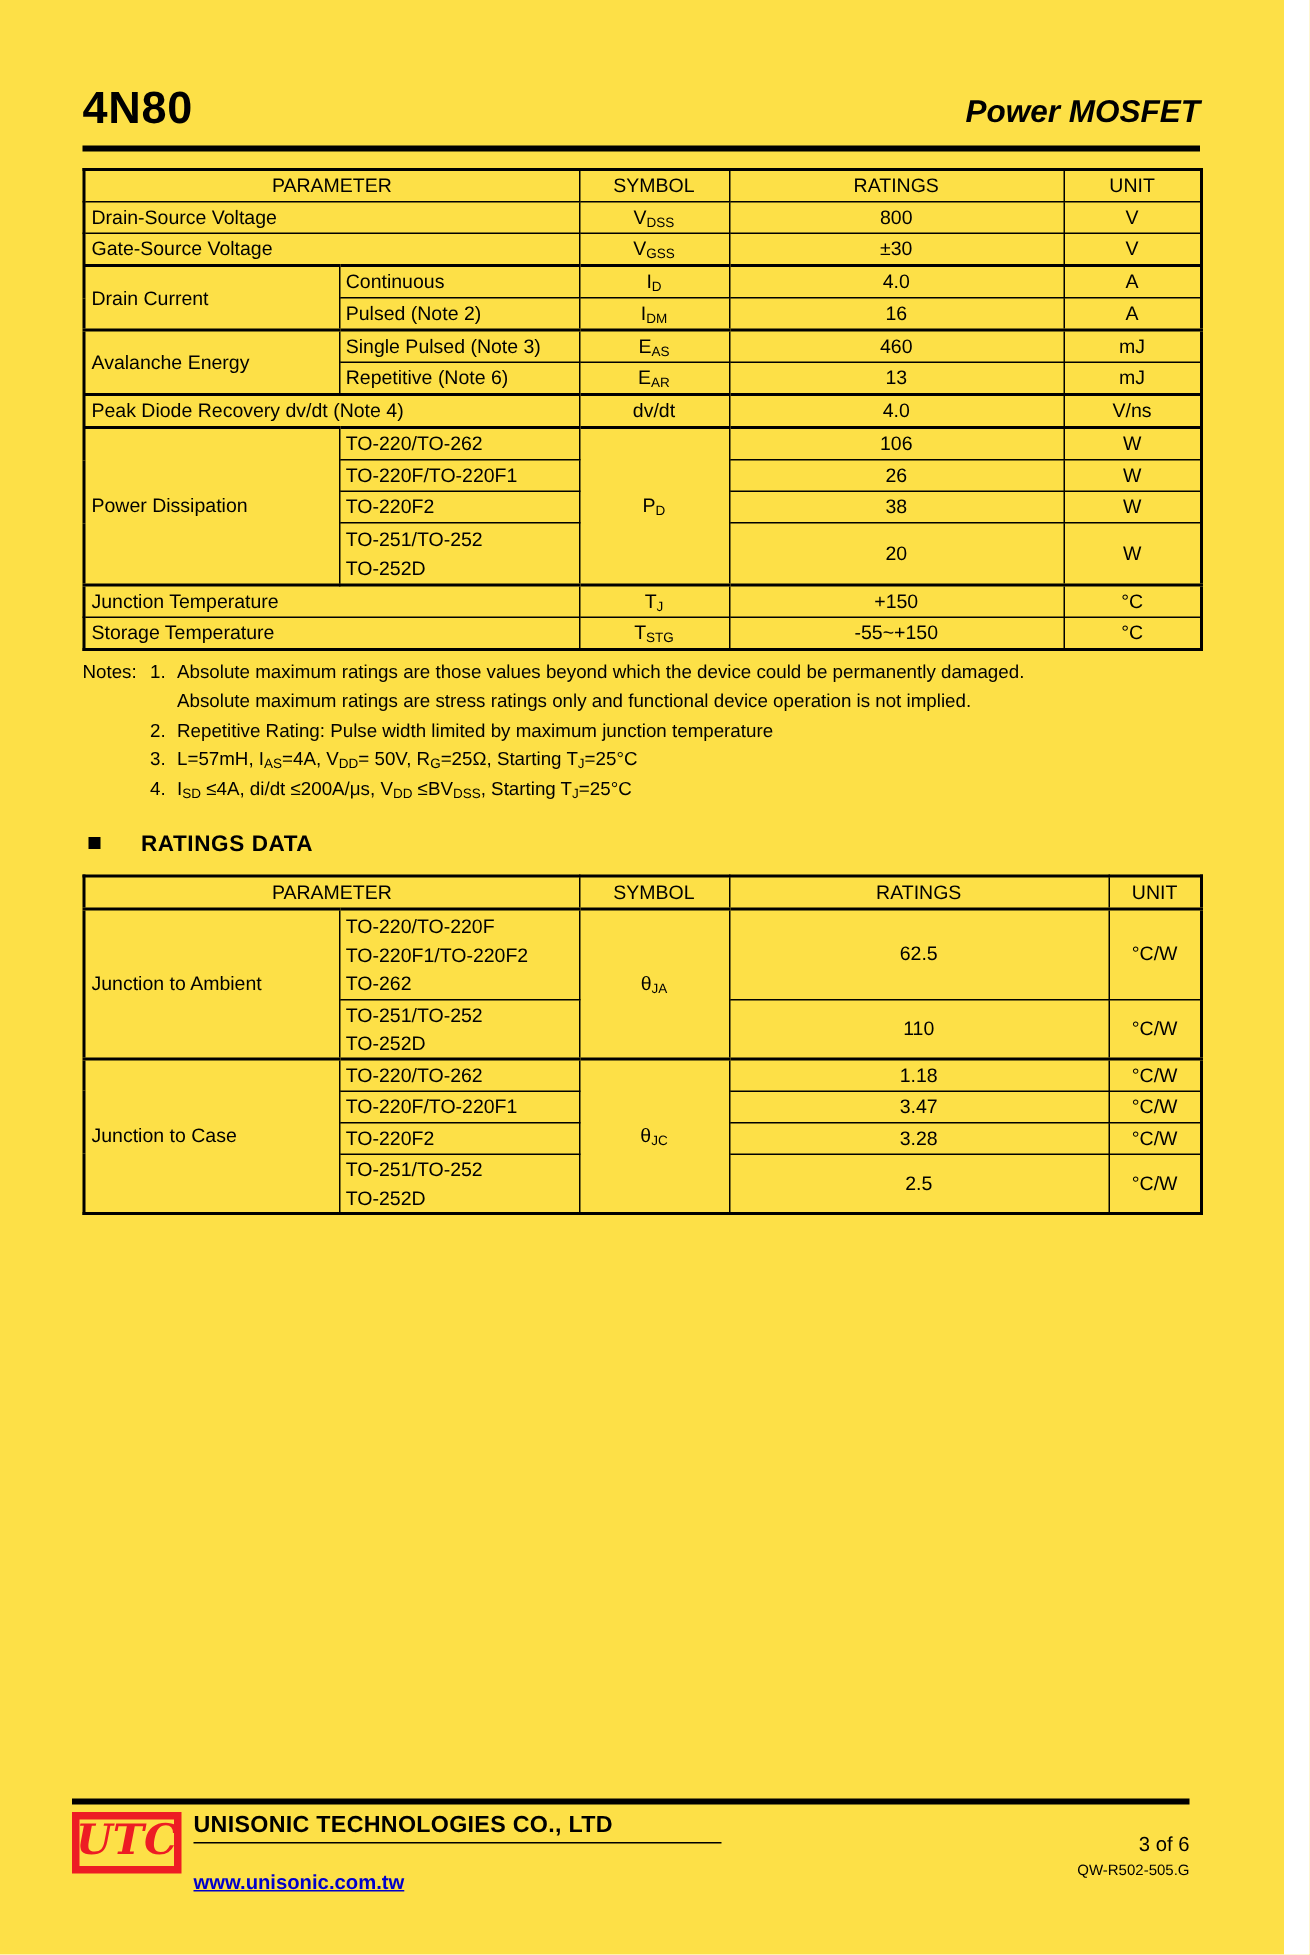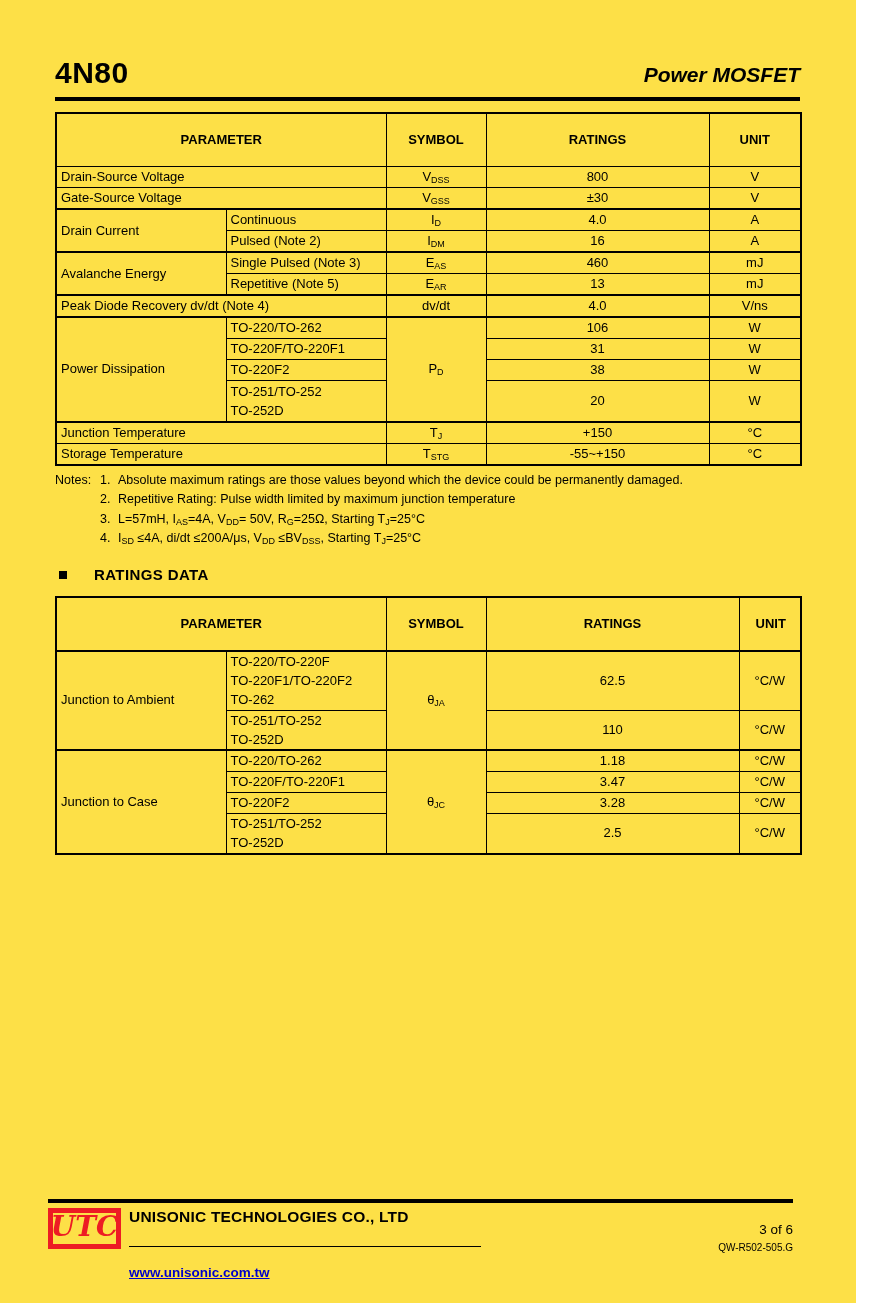--- a/index.html
+++ b/index.html
@@ -21,21 +21,21 @@
   .section-title { font-weight:bold; font-size:15px; letter-spacing:0.4px; white-space:pre; }
   .section-subtitle { font-size:12.5px; margin-left:6px; }
 
   sub { font-size:9px; line-height:0; vertical-align:-2px; letter-spacing:0; }
 
   
   table.spec { border-collapse:collapse; table-layout:fixed; width:745px; margin-top:11px;
                font-size:13px; border:2px solid #000; }
   table.spec th, table.spec td { border:1px solid #000; height:20px; line-height:16px;
                padding:0 4px; overflow:hidden; }
-  table.spec th { font-weight:bold; text-align:center; padding:16px; }
+  table.spec th { font-weight:normal; text-align:center; padding:0; }
   td.c { text-align:center; padding:0 2px; }
   td.param { text-align:left; }
   tr.group-start > th, tr.group-start > td { border-top:2px solid #000; }
   tr.h41 { height:41px; }
   tr.h60 { height:60px; }
   tr.h38 { height:38px; }
   tr.h40 { height:40px; }
   .pkg-line { line-height:19px; }
 
   
@@ -48,21 +48,21 @@
   
   .doc-footer { position:absolute; left:48px; top:1199px; width:745px; }
   .footer-rule { height:4px; background:#000; }
   .footer-row { display:flex; align-items:flex-start; margin-top:5px; }
   .logo-box { width:63px; height:31px; border:5px solid var(--logo-red,#ed1c24);
               display:flex; align-items:center; justify-content:center; flex:none; }
   .logo-text { font-family:"DejaVu Serif", serif; font-style:italic; font-weight:bold;
                font-size:28px; color:var(--logo-red,#ed1c24); line-height:1; padding-bottom:3px; }
   .company-block { margin-left:8px; }
   .company-name { font-size:15.5px; font-weight:bold; letter-spacing:0.2px;
-                  width:352px; border-bottom:1.5px solid #000; padding-bottom:20px; }
+                  width:352px; border-bottom:1.5px solid #000; padding-bottom:2px; }
   .website { font-size:13.5px; font-weight:bold; color:var(--link-blue,#0000cc);
              text-decoration:underline; display:inline-block; margin-top:18px; cursor:pointer; }
   .page-info { margin-left:auto; text-align:right; }
   .page-number { font-size:13.5px; margin-top:14px; }
   .doc-code { font-size:10px; margin-top:5px; }
 </style>
 </head>
 <body>
 
 <div class="page">
@@ -118,41 +118,41 @@
           <td class="c">A</td>
         </tr>
         <tr class="group-start">
           <td rowspan="2" class="param">Avalanche Energy</td>
           <td class="param">Single Pulsed (Note 3)</td>
           <td class="c"><span>E</span><sub>AS</sub></td>
           <td class="c">460</td>
           <td class="c">mJ</td>
         </tr>
         <tr>
-          <td class="param">Repetitive (Note 5)</td>
+          <td class="param">Repetitive (Note 6)</td>
           <td class="c"><span>E</span><sub>AR</sub></td>
           <td class="c">13</td>
           <td class="c">mJ</td>
         </tr>
         <tr class="group-start">
           <td colspan="2" class="param">Peak Diode Recovery dv/dt (Note 4)</td>
           <td class="c"><span>dv/dt</span></td>
           <td class="c">4.0</td>
           <td class="c">V/ns</td>
         </tr>
         <tr class="group-start">
           <td rowspan="4" class="param">Power Dissipation</td>
           <td class="param">TO-220/TO-262</td>
           <td rowspan="4" class="c"><span>P</span><sub>D</sub></td>
           <td class="c">106</td>
           <td class="c">W</td>
         </tr>
         <tr>
           <td class="param">TO-220F/TO-220F1</td>
-          <td class="c">31</td>
+          <td class="c">26</td>
           <td class="c">W</td>
         </tr>
         <tr>
           <td class="param">TO-220F2</td>
           <td class="c">38</td>
           <td class="c">W</td>
         </tr>
         <tr class="h41">
           <td class="param">
             <div class="pkg-line">TO-251/TO-252</div>
@@ -174,20 +174,25 @@
           <td class="c">°C</td>
         </tr>
       </tbody>
     </table>
 
     <div class="notes">
       <div class="note-row">
         <span class="nlabel">Notes:</span>
         <span class="nnum">1.</span>
         <span class="ntext">Absolute maximum ratings are those values beyond which the device could be permanently damaged.</span>
+      </div>
+      <div class="note-row">
+        <span class="nlabel"></span>
+        <span class="nnum"></span>
+        <span class="ntext">Absolute maximum ratings are stress ratings only and functional device operation is not implied.</span>
       </div>
       <div class="note-row">
         <span class="nlabel"></span>
         <span class="nnum">2.</span>
         <span class="ntext">Repetitive Rating: Pulse width limited by maximum junction temperature</span>
       </div>
       <div class="note-row">
         <span class="nlabel"></span>
         <span class="nnum">3.</span>
         <span class="ntext"><span>L=57mH, I</span><sub>AS</sub><span>=4A, V</span><sub>DD</sub><span>= 50V, R</span><sub>G</sub><span>=25Ω, Starting T</span><sub>J</sub><span>=25°C</span></span>

